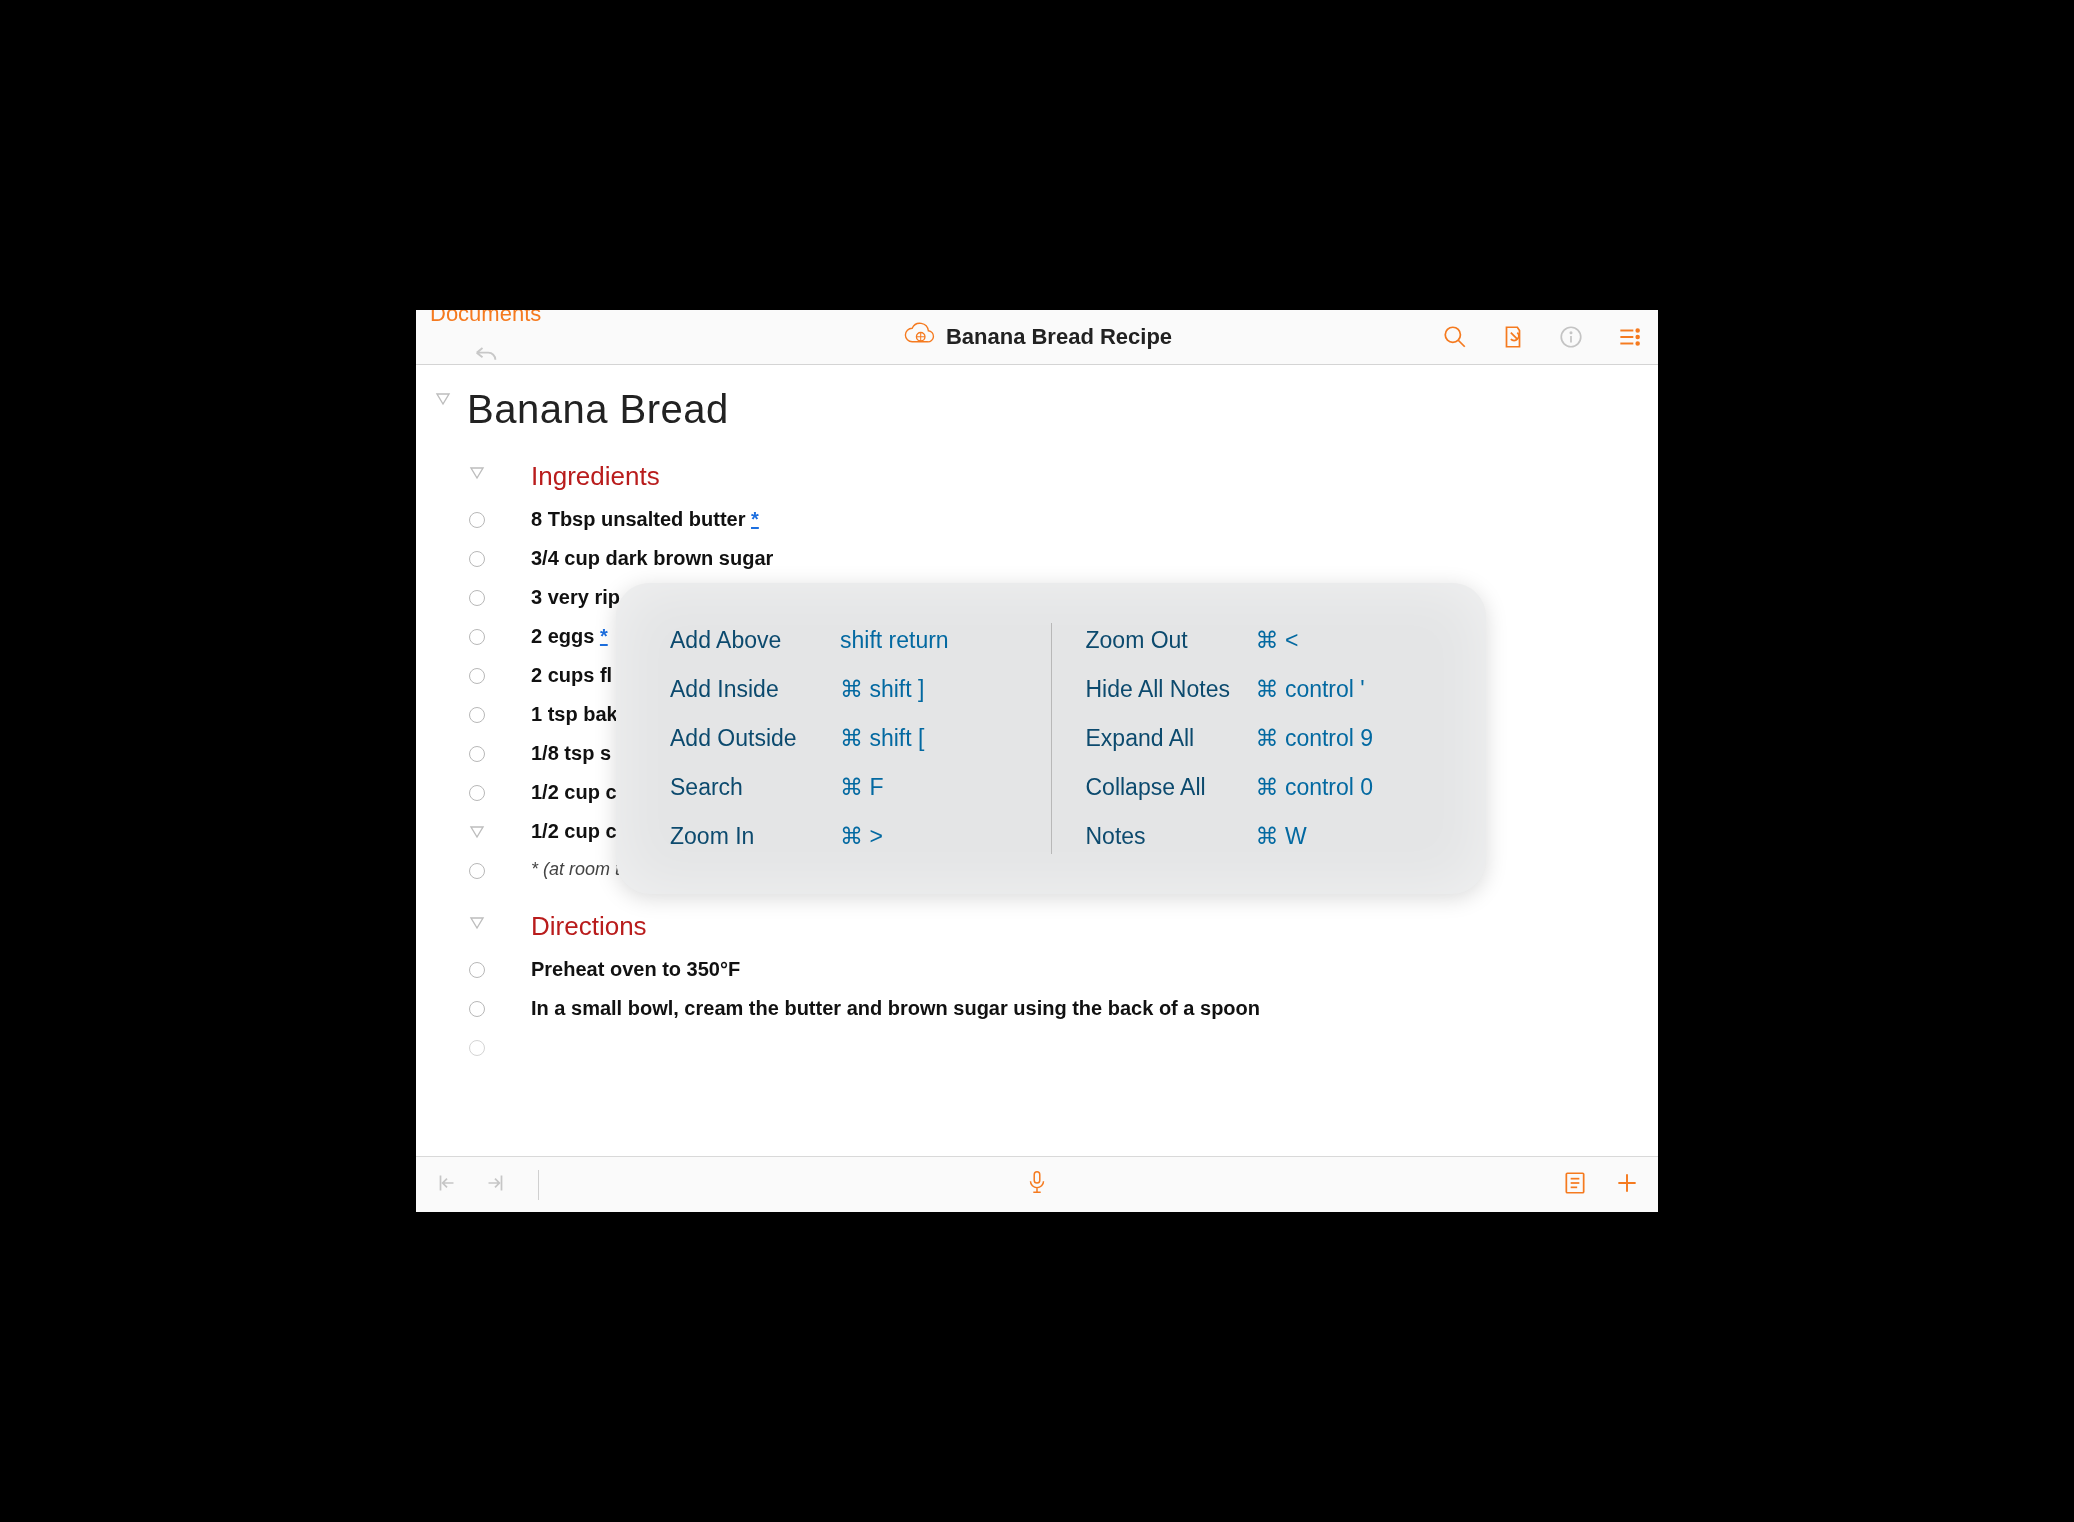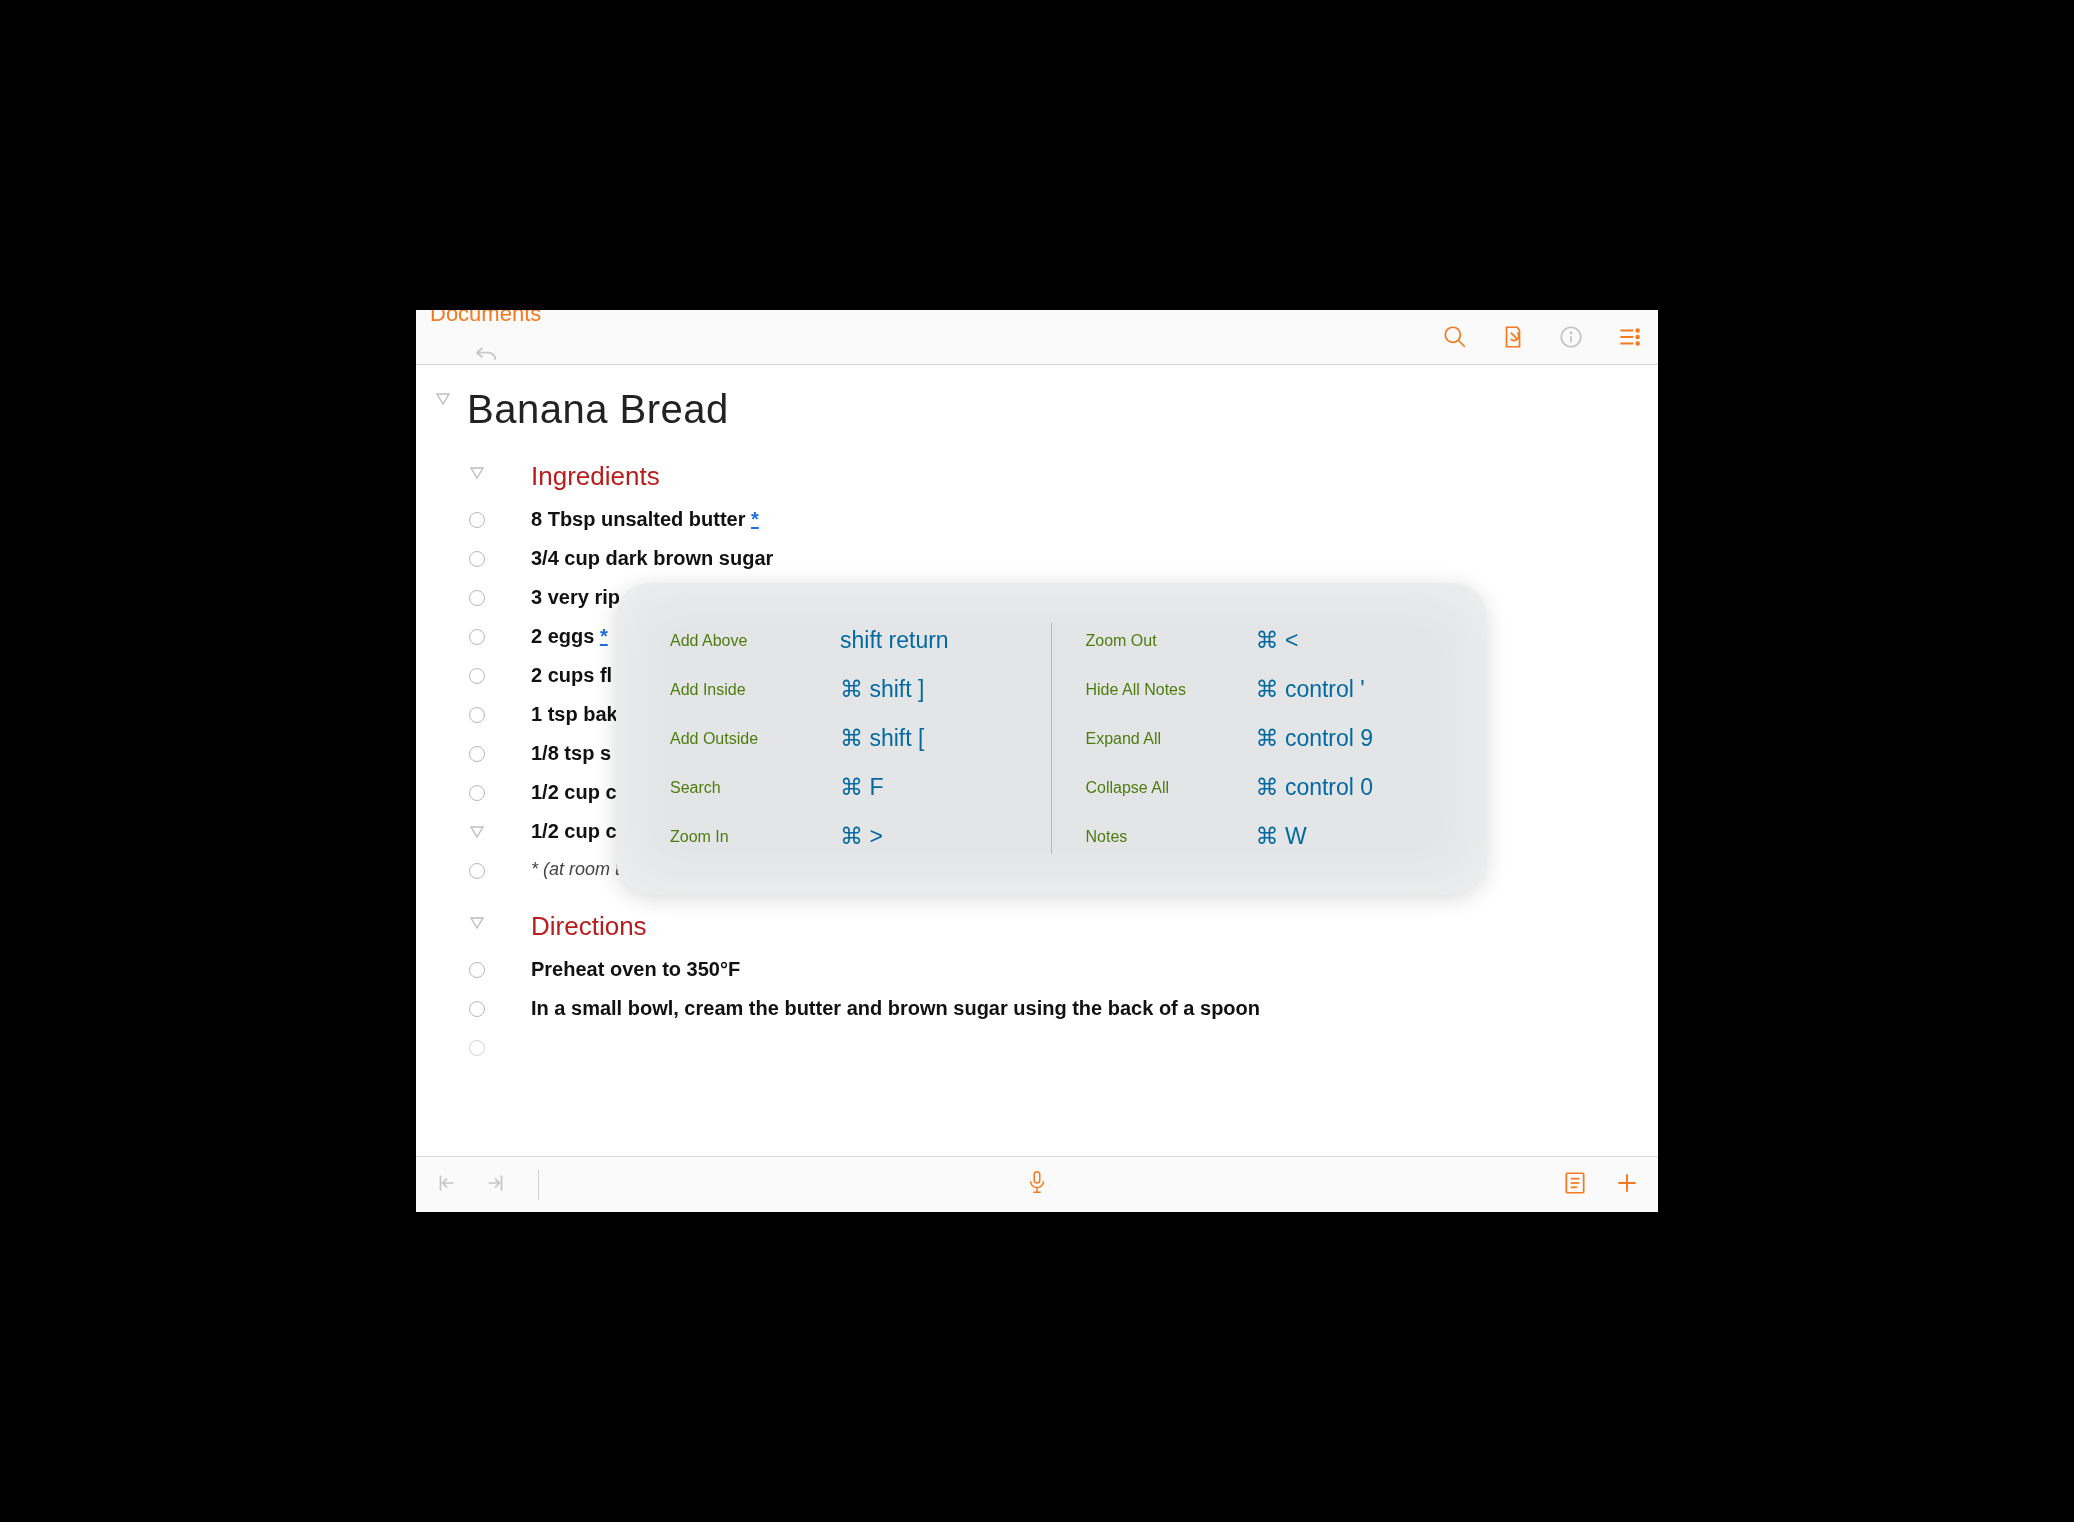--- a/index.html
+++ b/index.html
@@ -80,21 +80,21 @@
     background: #e4e5e6;
     border-radius: 34px;
     box-shadow: 0 4px 22px rgba(0,0,0,0.15), inset 0 0 60px rgba(255,255,255,0.5);
     padding: 44px 54px 44px 54px;
     display:flex;
     gap:0;
   }
   .ov-col { flex:1; display:flex; flex-direction:column; gap:22px; }
   .ov-divider { width:1px; background:#b8b8b8; margin: -4px 34px; }
   .ov-row { display:flex; align-items:center; }
-  .ov-label { flex:0 0 170px; font-size:16px; color:#4d7c0f; }
+  .ov-label { flex:0 0 170px; font-size:23px; color:#0c4a6e; }
   .ov-short { font-size:23px; color:#0369a1; display:flex; align-items:center; gap:10px;}
   .cmd { font-family: -apple-system, "Helvetica Neue", sans-serif; }
 
   
   .bottombar {
     height:56px;
     border-top:1px solid #d9d9d9;
     background:#fafafa;
     display:flex;
     align-items:center;
@@ -114,20 +114,30 @@
 
   <div class="toolbar">
     <div class="tb-left">
       <span class="doc-link">Documents</span>
       <span class="undo-icon">
         <svg viewBox="0 0 24 24" fill="none" stroke="#c8c8c8" stroke-width="1.6">
           <path d="M4 10 L9 6 M4 10 L9 14 M4 10 H14 A6 6 0 0 1 20 16"></path>
         </svg>
       </span>
     </div>
+    <div class="tb-center">
+      <span class="app-icon">
+        <svg viewBox="0 0 40 40" fill="none" stroke="#f57a1f" stroke-width="1.6">
+          <path d="M12 28 a8 8 0 0 1 0-16 a10 10 0 0 1 19 3 a6.5 6.5 0 0 1 -1 13 H12z"></path>
+          <circle cx="22" cy="22" r="5"></circle>
+          <path d="M22 17 v10 M17 22 h10" stroke-width="1.2"></path>
+        </svg>
+      </span>
+      <span class="title-text">Banana Bread Recipe</span>
+    </div>
     <div class="tb-right">
       <span class="tb-icon">
         <svg viewBox="0 0 24 24" fill="none" stroke="#f57a1f" stroke-width="1.6">
           <circle cx="10" cy="10" r="7"></circle>
             <path d="M15 15 L21 21"></path>
         </svg>
       </span>
       <span class="tb-icon">
         <svg viewBox="0 0 24 24" fill="none" stroke="#f57a1f" stroke-width="1.6">
           <path d="M6 3 h10 l2 3 v15 H6z"></path>

